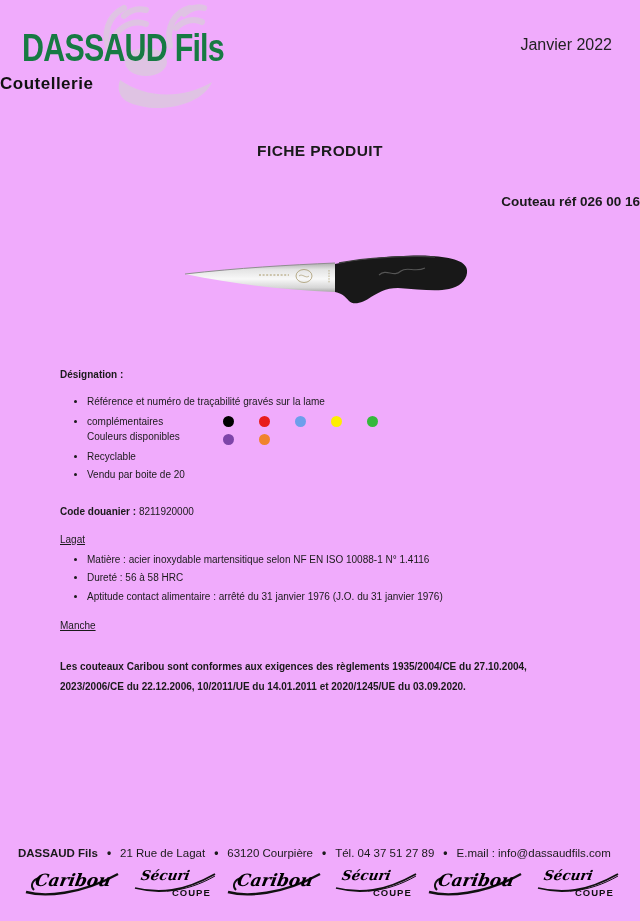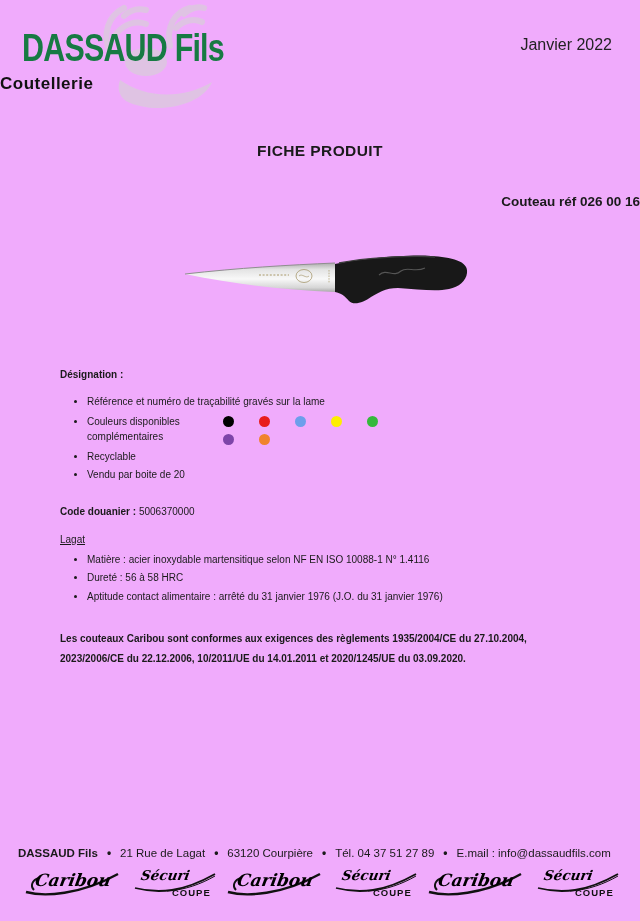--- a/index.html
+++ b/index.html
@@ -109,51 +109,52 @@
 
   <div class="content">
 
     <div class="sec-label designation-label">Désignation :</div>
 
     <ul class="bullets">
       <li>Référence et numéro de traçabilité gravés sur la lame</li>
       <li>
         <div class="color-item-flex">
           <div class="color-text-col">
+            <div>complémentaires</div>
             <div>Couleurs disponibles</div>
-            <div>complémentaires</div>
           </div>
           <div class="dots-grid">
             <span class="dot" style="background-color: rgb(0, 0, 0);"></span>
             <span class="dot" style="background-color: rgb(232, 28, 28);"></span>
             <span class="dot" style="background-color: rgb(109, 158, 235);"></span>
             <span class="dot" style="background-color: rgb(253, 238, 0);"></span>
             <span class="dot" style="background-color: rgb(53, 184, 60);"></span>
             <span class="dot" style="background-color: rgb(125, 68, 168);"></span>
             <span class="dot" style="background-color: rgb(240, 131, 45);"></span>
           </div>
         </div>
       </li>
       <li>Recyclable</li>
       <li>Vendu par boite de 20</li>
     </ul>
 
     <div class="customs-line">
       <span class="sec-label">Code douanier :</span>
-      <span>5006370000</span>
+      <span>8211920000</span>
     </div>
 
 
     <div class="part-title">Lagat</div>
     <ul class="bullets tight">
       <li>Matière : acier inoxydable martensitique selon NF EN ISO 10088-1 N° 1.4116</li>
       <li>Dureté : 56 à 58 HRC</li>
       <li>Aptitude contact alimentaire : arrêté du 31 janvier 1976 (J.O. du 31 janvier 1976)</li>
     </ul>
 
+    <div class="part-title">Manche</div>
 
     <div class="compliance">Les couteaux Caribou sont conformes aux exigences des règlements 1935/2004/CE du 27.10.2004, 2023/2006/CE du 22.12.2006, 10/2011/UE du 14.01.2011 et 2020/1245/UE du 03.09.2020.</div>
   </div>
 
   <div class="footer">
     <div class="addr-row">
       <span class="addr-company">DASSAUD Fils</span>
       <span class="sep">•</span>
       <span>21 Rue de Lagat</span>
       <span class="sep">•</span>

